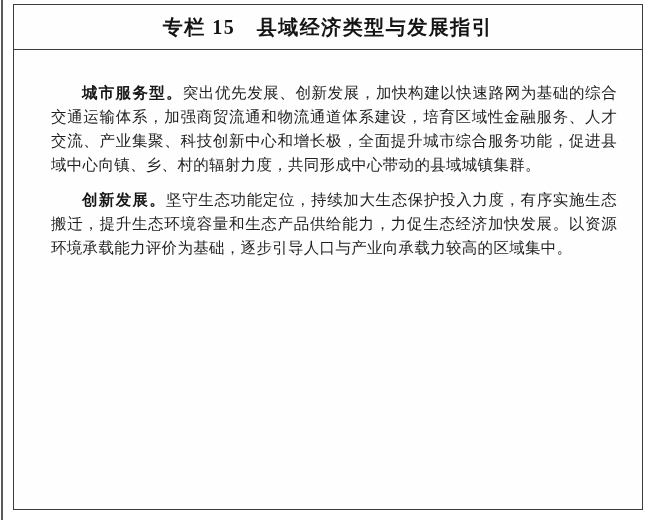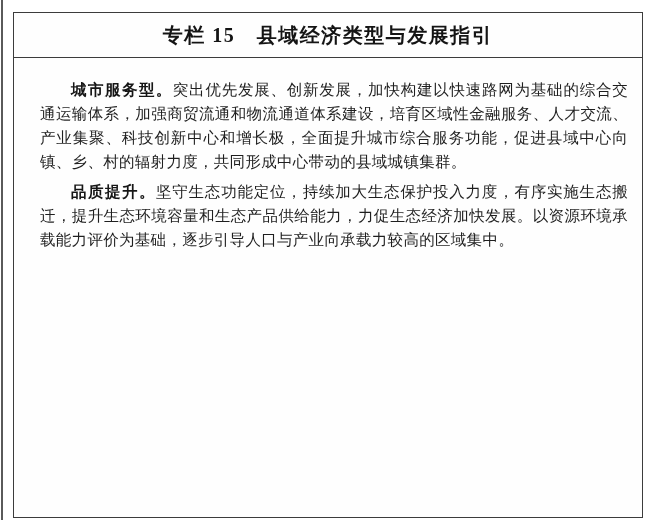--- a/index.html
+++ b/index.html
@@ -19,21 +19,21 @@
     position: absolute;
     left: 1px;
     top: 0;
     width: 2px;
     height: 520px;
     background: #5a5a5a;
   }
   .column-box {
     position: absolute;
     left: 13px;
-    top: 12px;
+    top: 4px;
     width: 630px;
     height: 506px;
     border: 1px solid #3c3c3c;
     box-sizing: border-box;
     background: #fefefe;
   }
   .column-title-bar {
     height: 45px;
     border-bottom: 1px solid #3c3c3c;
     box-sizing: border-box;
@@ -48,21 +48,21 @@
     color: #141414;
     white-space: pre;
   }
   .column-body {
     padding: 20px 14px 0 26px;
     box-sizing: border-box;
     height: 459px;
     overflow: hidden;
   }
   .para {
-    margin: 0;
+    margin: 11px;
     font-size: 15.5px;
     line-height: 24px;
     text-indent: 2em;
     text-align: justify;
     letter-spacing: 0.3px;
     color: #1f1f1f;
   }
   .para-lead {
     font-weight: 600;
     letter-spacing: 1px;
@@ -83,16 +83,16 @@
     <span class="column-title">专栏 15　县域经济类型与发展指引</span>
   </div>
 
   <div class="column-body">
 
     <p class="para"><span class="para-lead">城市服务型。</span><span>突出优先发展、创新发展，加快构建以快速路网为基础的综合交通运输体系，加强商贸流通和物流通道体系建设，培育区域性金融服务、人才交流、产业集聚、科技创新中心和增长极，全面提升城市综合服务功能，促进县域中心向镇、乡、村的辐射力度，共同形成中心带动的县域城镇集群。</span></p>
 
 
 
 
-    <p class="para para-eco"><span class="para-lead">品质提升。</span><span>坚守生态功能定位，持续加大生态保护投入力度，有序实施生态搬迁，提升生态环境容量和生态产品供给能力，力促生态经济加快发展。以资源环境承载能力评价为基础，逐步引导人口与产业向承载力较高的区域集中。</span></p>
+    <p class="para para-eco"><span class="para-lead">创新发展。</span><span>坚守生态功能定位，持续加大生态保护投入力度，有序实施生态搬迁，提升生态环境容量和生态产品供给能力，力促生态经济加快发展。以资源环境承载能力评价为基础，逐步引导人口与产业向承载力较高的区域集中。</span></p>
 
   </div>
 </div>
 
 </body></html>

